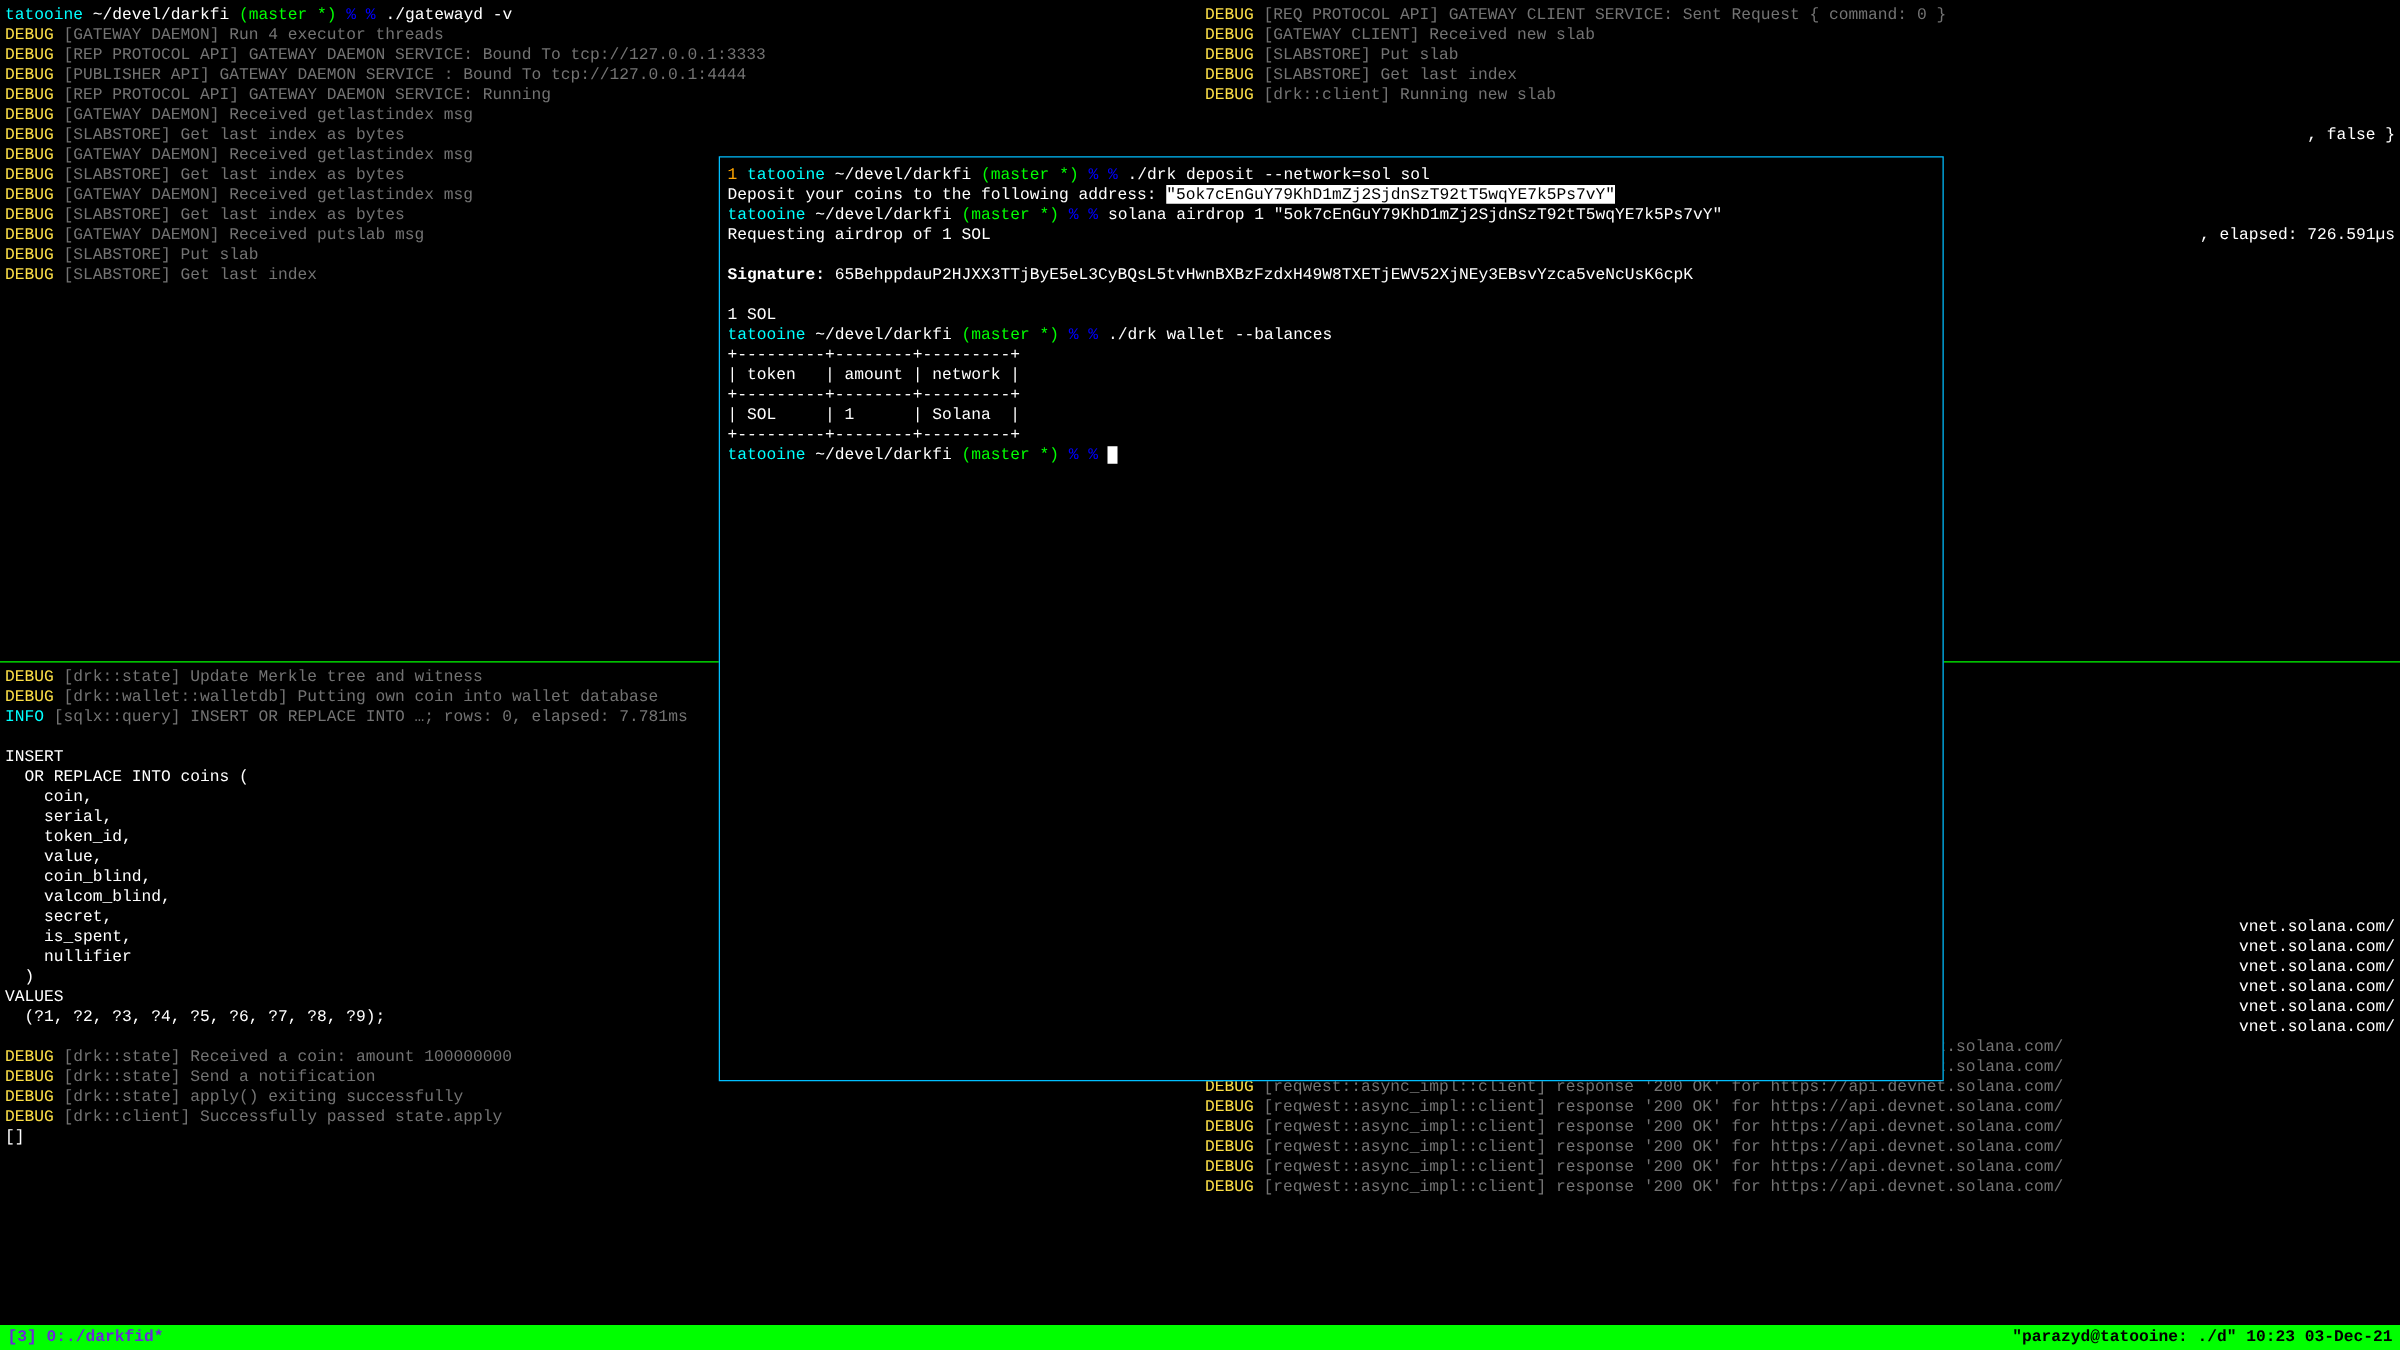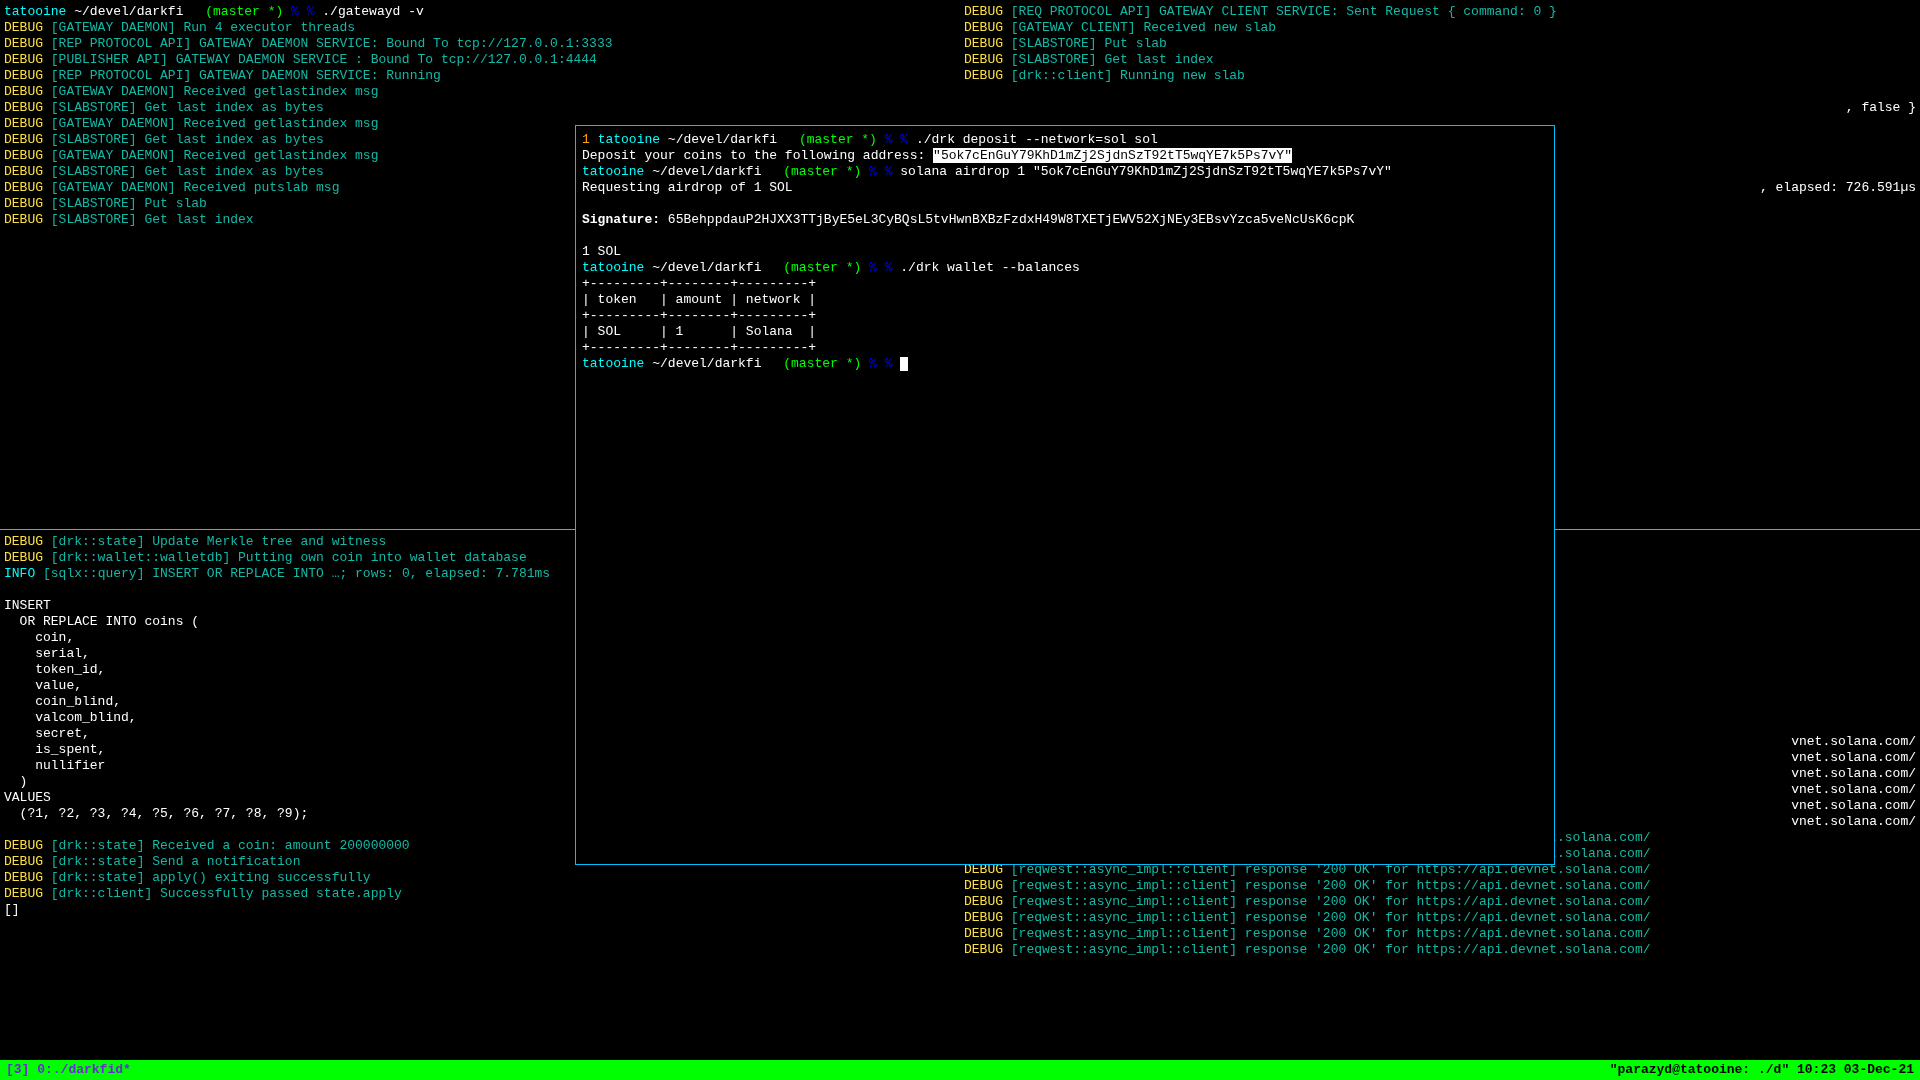--- a/index.html
+++ b/index.html
@@ -45,24 +45,24 @@
   color: #000;
   display: flex;
   justify-content: space-between;
   align-items: center;
   padding: 0 6px;
   font-weight: bold;
 }
 .line { white-space: pre; }
 .debug { color: #fde047; }
 .info  { color: #0ff; }
-.bracket { color: #14b8a6; }
+.bracket { color: #737373; }
 .host { color: #0ff; text-align: center; }
 .path { color: #fff; }
-.branch { color: #0f0; margin-left: 14px; }
+.branch { color: #0f0; }
 .symbol { color: #00f; }
 .cmd { color: #fff; }
 .orange { color: #ffa500; }
 .highlight { background: #fff; color: #000; }
 .cursor { display: inline-block; width: 8px; height: 14px; background: #fff; vertical-align: middle; }
 .float-term {
   position: absolute;
   left: 575px;
   top: 125px;
   width: 980px;
@@ -130,21 +130,21 @@
         <div class="line">    valcom_blind,</div>
         <div class="line">    secret,</div>
         <div class="line">    is_spent,</div>
         <div class="line">    nullifier</div>
         <div class="line">  )</div>
         <div class="line">VALUES</div>
         <div class="line">  (?1, ?2, ?3, ?4, ?5, ?6, ?7, ?8, ?9);</div>
       </div>
     <div style="height:16px"></div>
     <div id="bl-bot">
-        <div class="line"><span class="debug">DEBUG</span><span class="bracket"> [drk::state] Received a coin: amount 200000000</span></div>
+        <div class="line"><span class="debug">DEBUG</span><span class="bracket"> [drk::state] Received a coin: amount 100000000</span></div>
         <div class="line"><span class="debug">DEBUG</span><span class="bracket"> [drk::state] Send a notification</span></div>
         <div class="line"><span class="debug">DEBUG</span><span class="bracket"> [drk::state] apply() exiting successfully</span></div>
         <div class="line"><span class="debug">DEBUG</span><span class="bracket"> [drk::client] Successfully passed state.apply</span></div>
       </div>
     <div class="line">[]</div>
   </div>
 
   <div class="pane pane-br">
     <div style="height:200px"></div>
     <div id="br-peek">

